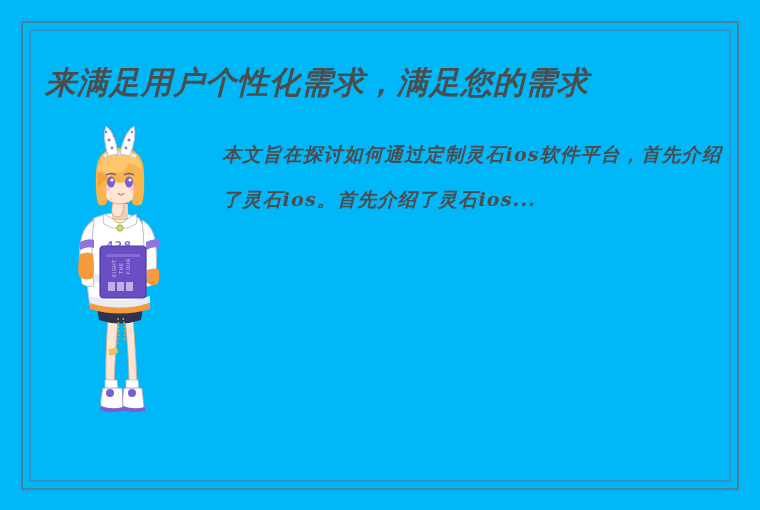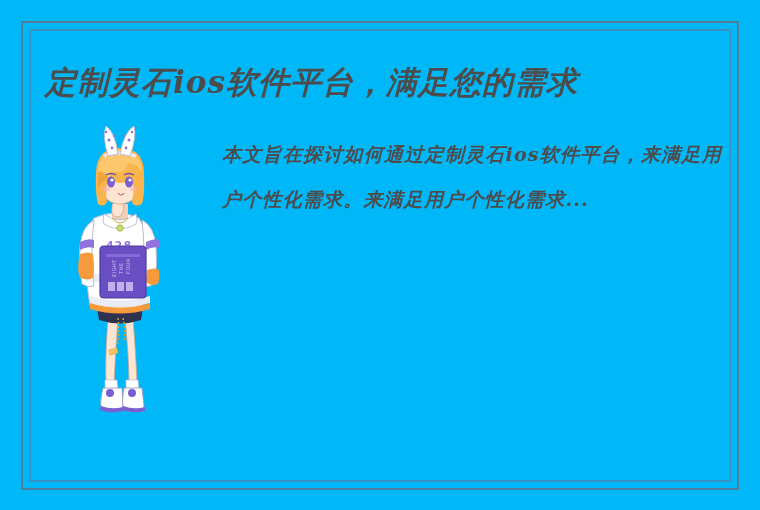--- a/index.html
+++ b/index.html
@@ -86,21 +86,21 @@
   }
 </style>
 </head>
 <body>
 
 <div id="card">
 
   <div id="frame-outer"></div>
   <div id="frame-inner"></div>
 
-  <div id="title">定制灵石ios软件平台，满足您的需求</div>
+  <div id="title">来满足用户个性化需求，满足您的需求</div>
 
   <div id="illustration">
     <svg viewBox="0 0 104 300" xmlns="http://www.w3.org/2000/svg">
       <defs>
         <clipPath id="cp-hair">
           <path d="M30 36 q22 -16 44 0 q8 22 4 42 q-26 10 -52 0 q-4 -22 4 -42z"></path>
         </clipPath>
       </defs>
 
       <path d="M40 196 q-3 40 -2 66 l8 1 q1 -28 4 -66z" fill="#fde4d3" stroke="#caa992" stroke-width="0.8"></path>
@@ -187,15 +187,15 @@
         <circle cx="38" cy="10" r="1.2"></circle>
           <circle cx="46" cy="14" r="1.1"></circle>
         <circle cx="61" cy="18" r="1.6"></circle>
           <circle cx="58" cy="26" r="1.4"></circle>
         <circle cx="64" cy="10" r="1.2"></circle>
           <circle cx="56" cy="14" r="1.1"></circle>
       </g>
     </svg>
   </div>
 
-  <div id="summary">本文旨在探讨如何通过定制灵石ios软件平台，来满足用户个性化需求。来满足用户个性化需求...</div>
+  <div id="summary">本文旨在探讨如何通过定制灵石ios软件平台，首先介绍了灵石ios。首先介绍了灵石ios...</div>
 
 </div>
 
 </body></html>

